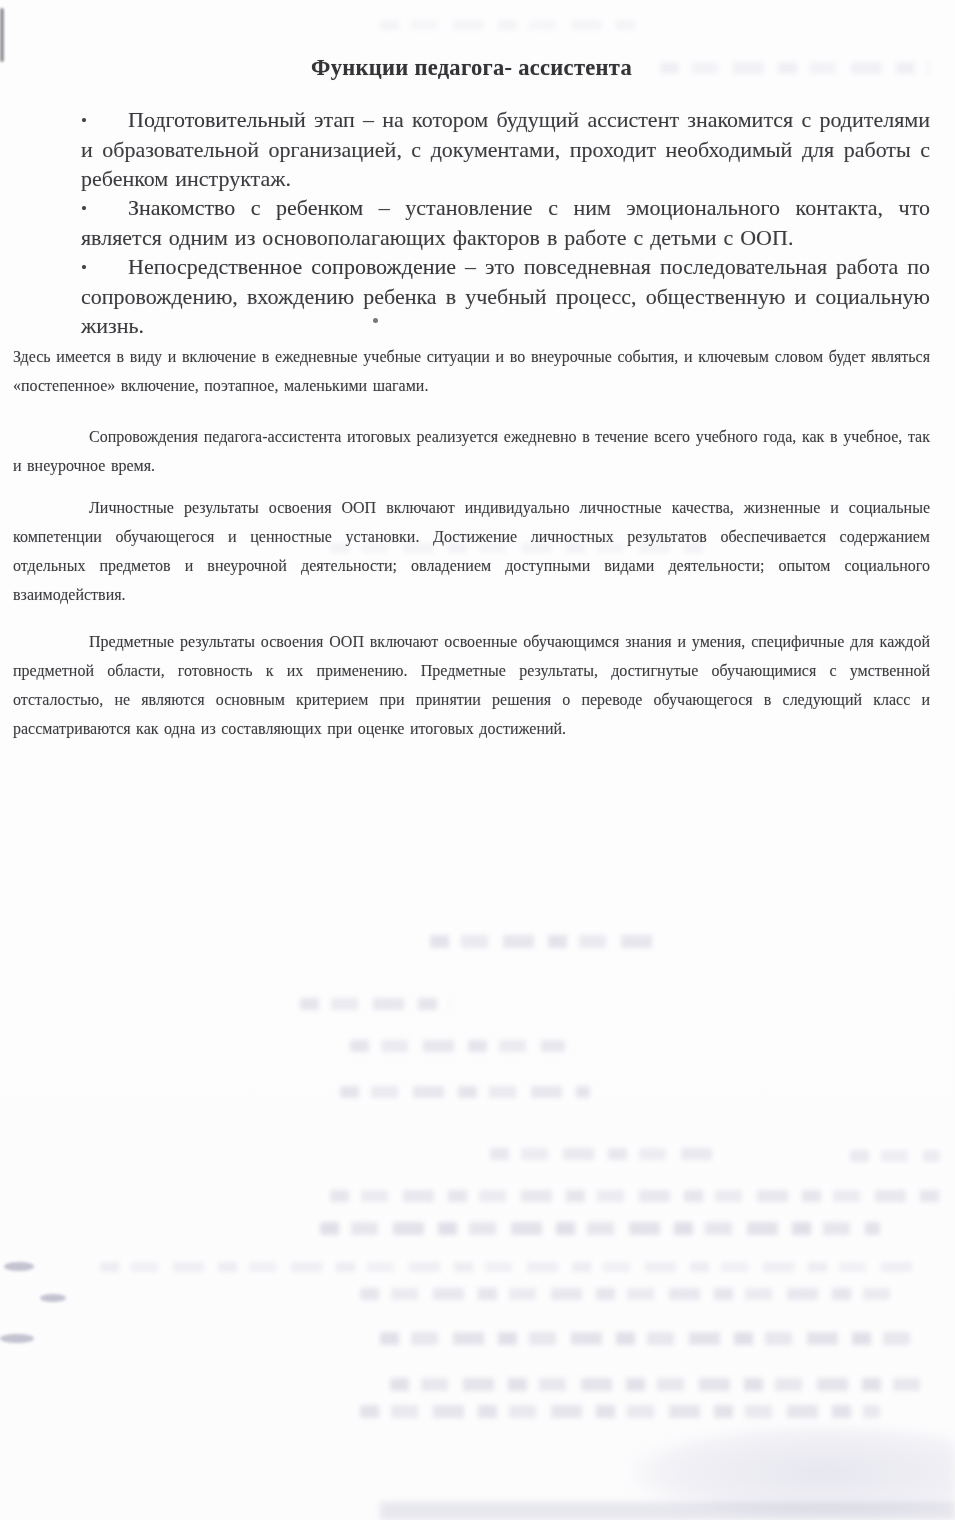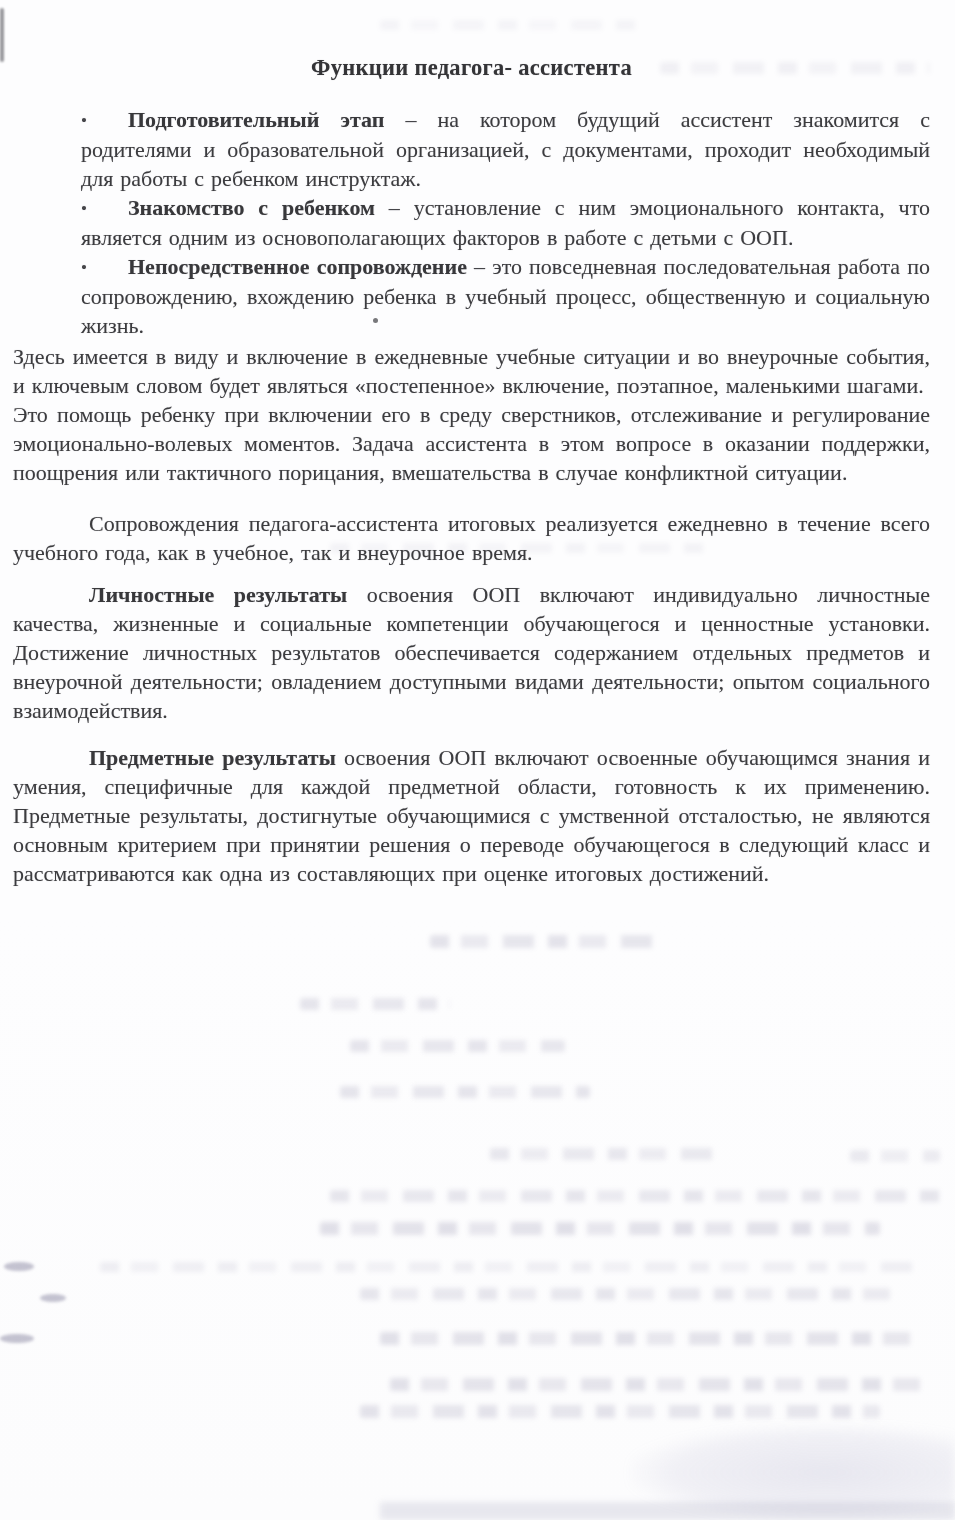--- a/index.html
+++ b/index.html
@@ -42,25 +42,25 @@
     text-shadow:0 0 1px rgba(70,70,78,.3);
     word-spacing:1.5px;
   }
   .bullet-marker{
     display:inline-block;
     width:47px;
     font-size:17px;
     vertical-align:1px;
     color:#454549;
   }
-  .bullets b,.lead{font-weight:bold;color:#38383b;}
+  .bullets b,.lead{font-weight:normal;color:#38383b;}
   .para{
     margin:0;
     text-align:justify;
-    font-size:22px;
+    font-size:16px;
     line-height:29px;
     text-shadow:0 0 1px rgba(70,70,78,.3);
     word-spacing:1.5px;
   }
   .para.indent{text-indent:76px;}
   .gap-lg{margin-top:22px;}
   .gap-md{margin-top:13px;}
   .gap-sm{margin-top:18px;}
 
   
@@ -136,21 +136,20 @@
       <li>
         <span class="bullet-marker">•</span><b>Знакомство с ребенком</b><span> – установление с ним эмоционального контакта, что является одним из основополагающих факторов в работе с детьми с ООП.</span>
       </li>
       <li>
         <span class="bullet-marker">•</span><b>Непосредственное сопровождение</b><span> – это повседневная последовательная работа по сопровождению, вхождению ребенка в учебный процесс, общественную и социальную жизнь.</span>
       </li>
     </ul>
 
     <p class="para">Здесь имеется в виду и включение в ежедневные учебные ситуации и во внеурочные события, и ключевым словом будет являться «постепенное» включение, поэтапное, маленькими шагами.</p>
 
-    <p class="para">Это помощь ребенку при включении его в среду сверстников, отслеживание и регулирование эмоционально-волевых моментов. Задача ассистента в этом вопросе в оказании поддержки, поощрения или тактичного порицания, вмешательства в случае конфликтной ситуации.</p>
 
     <p class="para indent gap-lg">Сопровождения педагога-ассистента итоговых реализуется ежедневно в течение всего учебного года, как в учебное, так и внеурочное время.</p>
 
     <p class="para indent gap-md"><span class="lead">Личностные результаты</span><span> освоения ООП включают индивидуально личностные качества, жизненные и социальные компетенции обучающегося и ценностные установки. Достижение личностных результатов обеспечивается содержанием отдельных предметов и внеурочной деятельности; овладением доступными видами деятельности; опытом социального взаимодействия.</span></p>
 
     <p class="para indent gap-sm"><span class="lead">Предметные результаты</span><span> освоения ООП включают освоенные обучающимся знания и умения, специфичные для каждой предметной области, готовность к их применению. Предметные результаты, достигнутые обучающимися с умственной отсталостью, не являются основным критерием при принятии решения о переводе обучающегося в следующий класс и рассматриваются как одна из составляющих при оценке итоговых достижений.</span></p>
 
   </div>
 </div>
 

